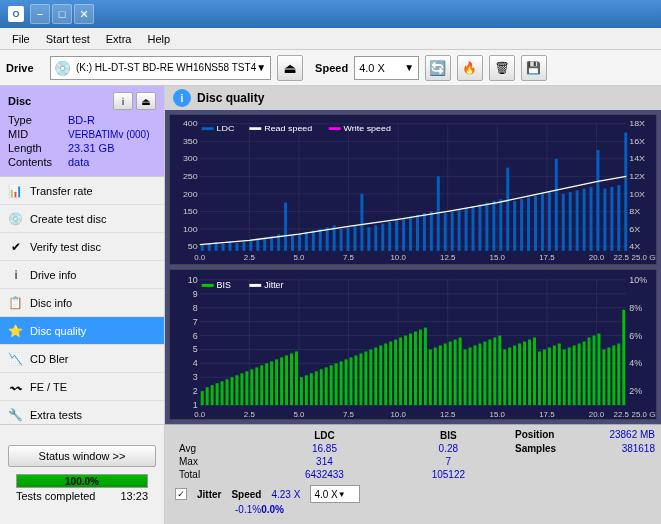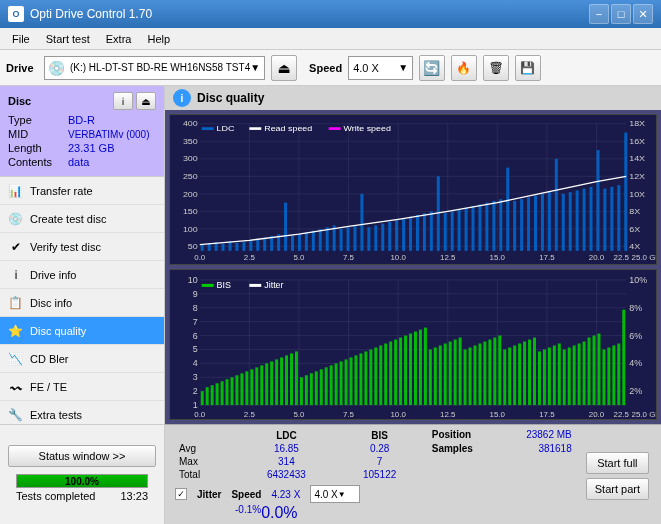--- a/index.html
+++ b/index.html
@@ -49,21 +49,21 @@
     
     .toolbar {
       background: #f5f5f5;
       height: 36px;
       display: flex;
       align-items: center;
       padding: 0 6px;
       border-bottom: 1px solid #ccc;
       gap: 6px;
     }
-    .toolbar-label { font-weight: bold; font-size: 11px; margin-right: 4px; }
+    .toolbar-label { font-weight: bold; font-size: 11px; margin-right: 10px; }
     .toolbar-speed-label { font-weight: bold; font-size: 11px; margin-left: 6px; }
     .toolbar-btn {
       width: 26px; height: 26px;
       background: linear-gradient(to bottom, #fff, #e0e0e0);
       border: 1px solid #aaa; border-radius: 2px;
       display: flex; align-items: center; justify-content: center;
       cursor: pointer; font-size: 14px;
     }
 
     
@@ -261,21 +261,20 @@
 
     svg.chart-svg { position: absolute; top: 0; left: 0; width: 100%; height: 100%; }
   </style>
 </head>
 <body>
 
 <div class="title-bar">
   <div class="title-bar-icon">
     <span>O</span>
   </div>
-  <span class="title-bar-title">Opti Drive Control 1.70</span>
   <div class="title-bar-controls">
     <div class="title-bar-btn">−</div>
     <div class="title-bar-btn">□</div>
     <div class="title-bar-btn close">✕</div>
   </div>
 </div>
 
 <div class="menu-bar">
   <div class="menu-item">File</div>
   <div class="menu-item">Start test</div>
@@ -732,35 +731,31 @@
             <span style="font-size:10px;font-weight:bold;">Speed</span>
             <span class="speed-value">4.23 X</span>
             <div style="display:flex;align-items:center;border:1px solid #999;background:white;height:18px;padding:0 3px;min-width:50px;">
               <span style="font-size:10px;">4.0 X</span>
               <span style="font-size:8px;">▼</span>
             </div>
           </div>
 
           <div style="display:flex;gap:0;padding-left:64px;margin-top:1px;">
             <span style="font-size:10px;color:#0000cc;">-0.1%</span>
-            <span style="font-size:16px;color:#0000cc;">0.0%</span>
+            <span style="font-size:10px;color:#0000cc;font-weight:bold;">0.0%</span>
           </div>
         </div>
 
         <div class="right-stats">
           <div class="right-stat-row">
             <span class="right-stat-label">Position</span>
             <span class="right-stat-value">23862 MB</span>
           </div>
           <div class="right-stat-row">
             <span class="right-stat-label">Samples</span>
             <span class="right-stat-value">381618</span>
           </div>
         </div>
 
-        <div class="action-btns">
-          <button class="action-btn">Start full</button>
-          <button class="action-btn">Start part</button>
-        </div>
       </div>
     </div>
   </div>
 </div>
 
 </body></html>

